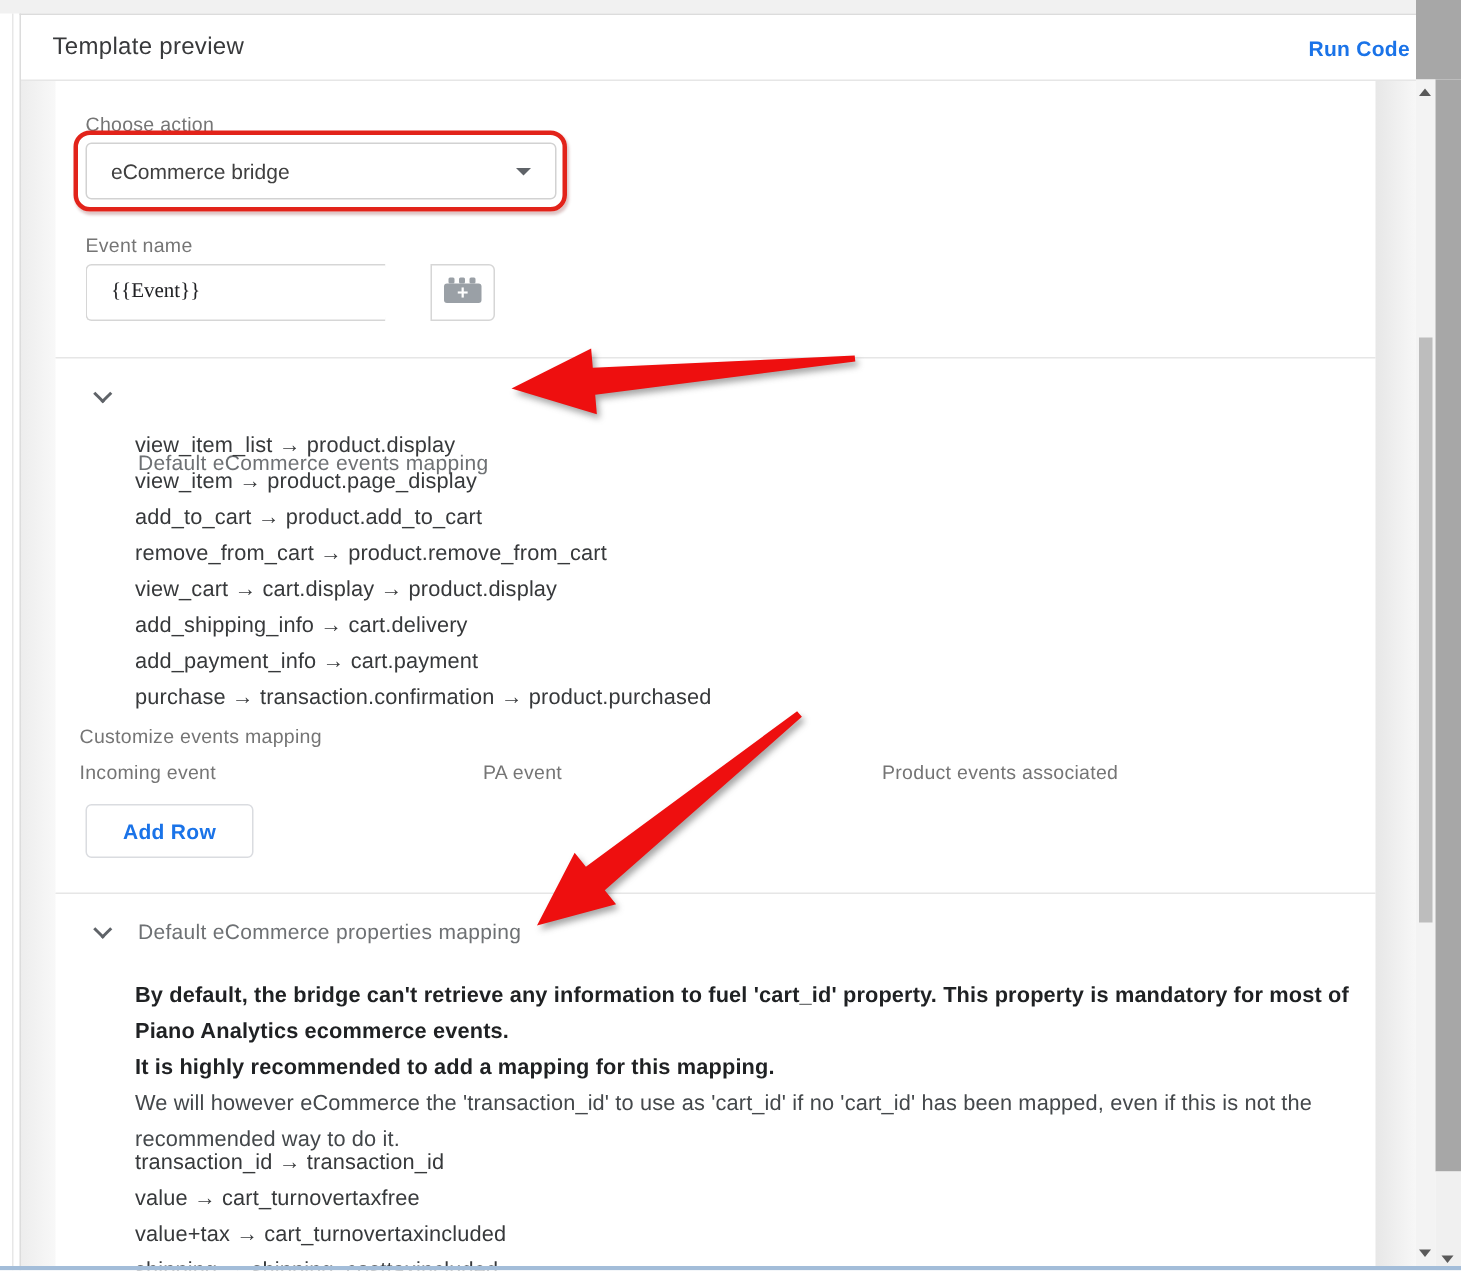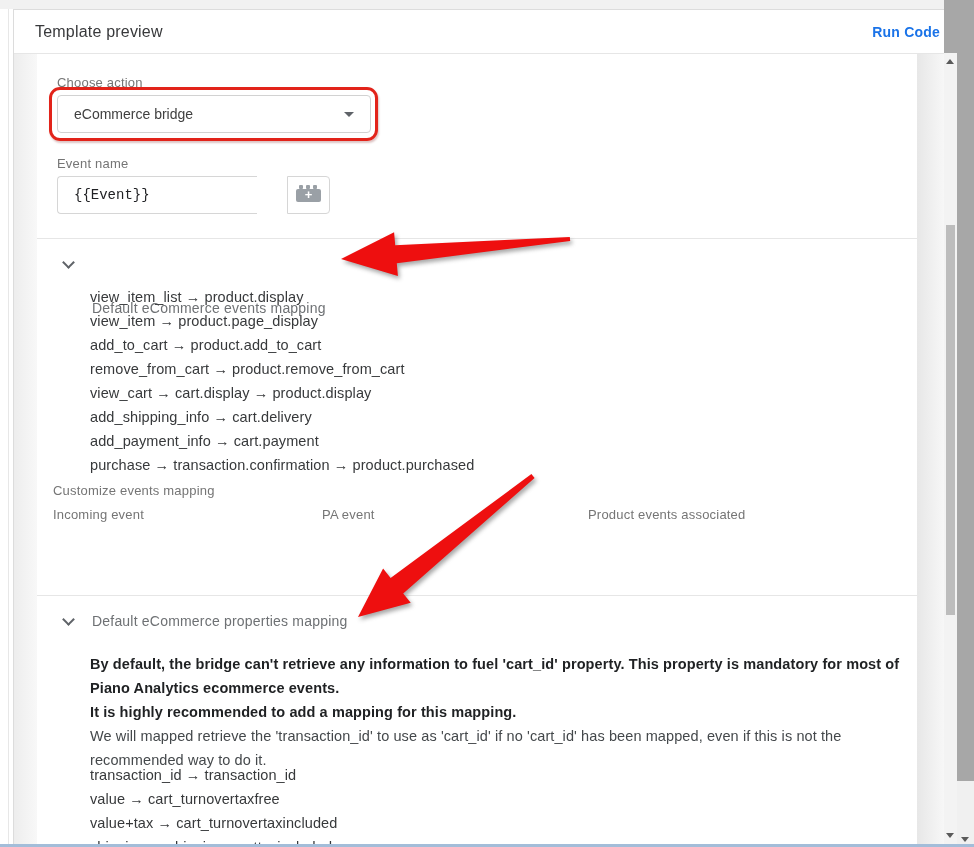--- a/index.html
+++ b/index.html
@@ -36,21 +36,21 @@
   .dropdown-text{font-size:14px;color:#404040;flex:1;}
   .caret-down{width:0;height:0;border-left:5px solid transparent;border-right:5px solid transparent;border-top:5px solid #5f6368;}
   .annotation-box{
     left:49px;top:87px;width:329px;height:54px;box-sizing:border-box;
     border:3px solid #e2231a;border-radius:11px;z-index:40;pointer-events:none;
     box-shadow:1px 2px 2px rgba(120,20,20,.25);
   }
   .event-input{
     left:57px;top:176px;width:200px;height:38px;box-sizing:border-box;
     border:1px solid #d6d6d6;border-right:none;border-radius:4px 0 0 4px;
-    padding:0 16px;font-size:14px;color:#202124;font-family:Liberation Mono, monospace;
+    padding:0 16px;font-size:14px;color:#202124;font-family:Liberation Serif, serif;
     outline:none;background:#fff;
   }
   .var-btn{
     left:287px;top:176px;width:43px;height:38px;box-sizing:border-box;
     border:1px solid #d6d6d6;border-radius:0 4px 4px 0;background:#fff;
     display:flex;align-items:center;justify-content:center;cursor:pointer;
   }
   .brick{position:relative;width:25px;height:13px;background:#9aa0a6;border-radius:2px;}
   .brick .stud{position:absolute;top:-4px;width:4px;height:4px;background:#9aa0a6;border-radius:1px;}
   .brick .s1{left:3px;} .brick .s2{left:10px;} .brick .s3{left:17px;}
@@ -136,28 +136,29 @@
       <div class="map-line">view_cart → cart.display → product.display</div>
       <div class="map-line">add_shipping_info → cart.delivery</div>
       <div class="map-line">add_payment_info → cart.payment</div>
       <div class="map-line">purchase → transaction.confirmation → product.purchased</div>
     </div>
 
   <div class="abs field-label" style="left:53px;top:483px;">Customize events mapping</div>
   <div class="abs col-header" style="left:53px;top:507px;">Incoming event</div>
   <div class="abs col-header" style="left:322px;top:507px;">PA event</div>
   <div class="abs col-header" style="left:588px;top:507px;">Product events associated</div>
+  <button class="abs add-row-btn">Add Row</button>
 
   <div class="abs divider" style="top:595px;"></div>
   <div class="abs chevron" style="left:64px;top:615px;"></div>
   <div class="abs section-title" style="left:92px;top:613px;">Default eCommerce properties mapping</div>
 
   <div class="abs note bold" style="left:90px;top:641px;width:848px;">By default, the bridge can't retrieve any information to fuel 'cart_id' property. This property is mandatory for most of Piano Analytics ecommerce events.</div>
   <div class="abs note bold" style="left:90px;top:689px;width:848px;">It is highly recommended to add a mapping for this mapping.</div>
-  <div class="abs note" style="left:90px;top:713px;width:800px;">We will mapped retrieve the 'transaction_id' to use as 'cart_id' if no 'cart_id' has been mapped, even if this is not the recommended way to do it.</div>
+  <div class="abs note" style="left:90px;top:713px;width:800px;">We will however eCommerce the 'transaction_id' to use as 'cart_id' if no 'cart_id' has been mapped, even if this is not the recommended way to do it.</div>
 
   <div class="abs map-list" style="left:90px;top:763px;">
       <div class="map-line">transaction_id → transaction_id</div>
       <div class="map-line">value → cart_turnovertaxfree</div>
       <div class="map-line">value+tax → cart_turnovertaxincluded</div>
       <div class="map-line">shipping → shipping_costtaxincluded</div>
     </div>
 
   <div class="abs corner-dark"></div>
   <div class="abs mid-sb-track"></div>

